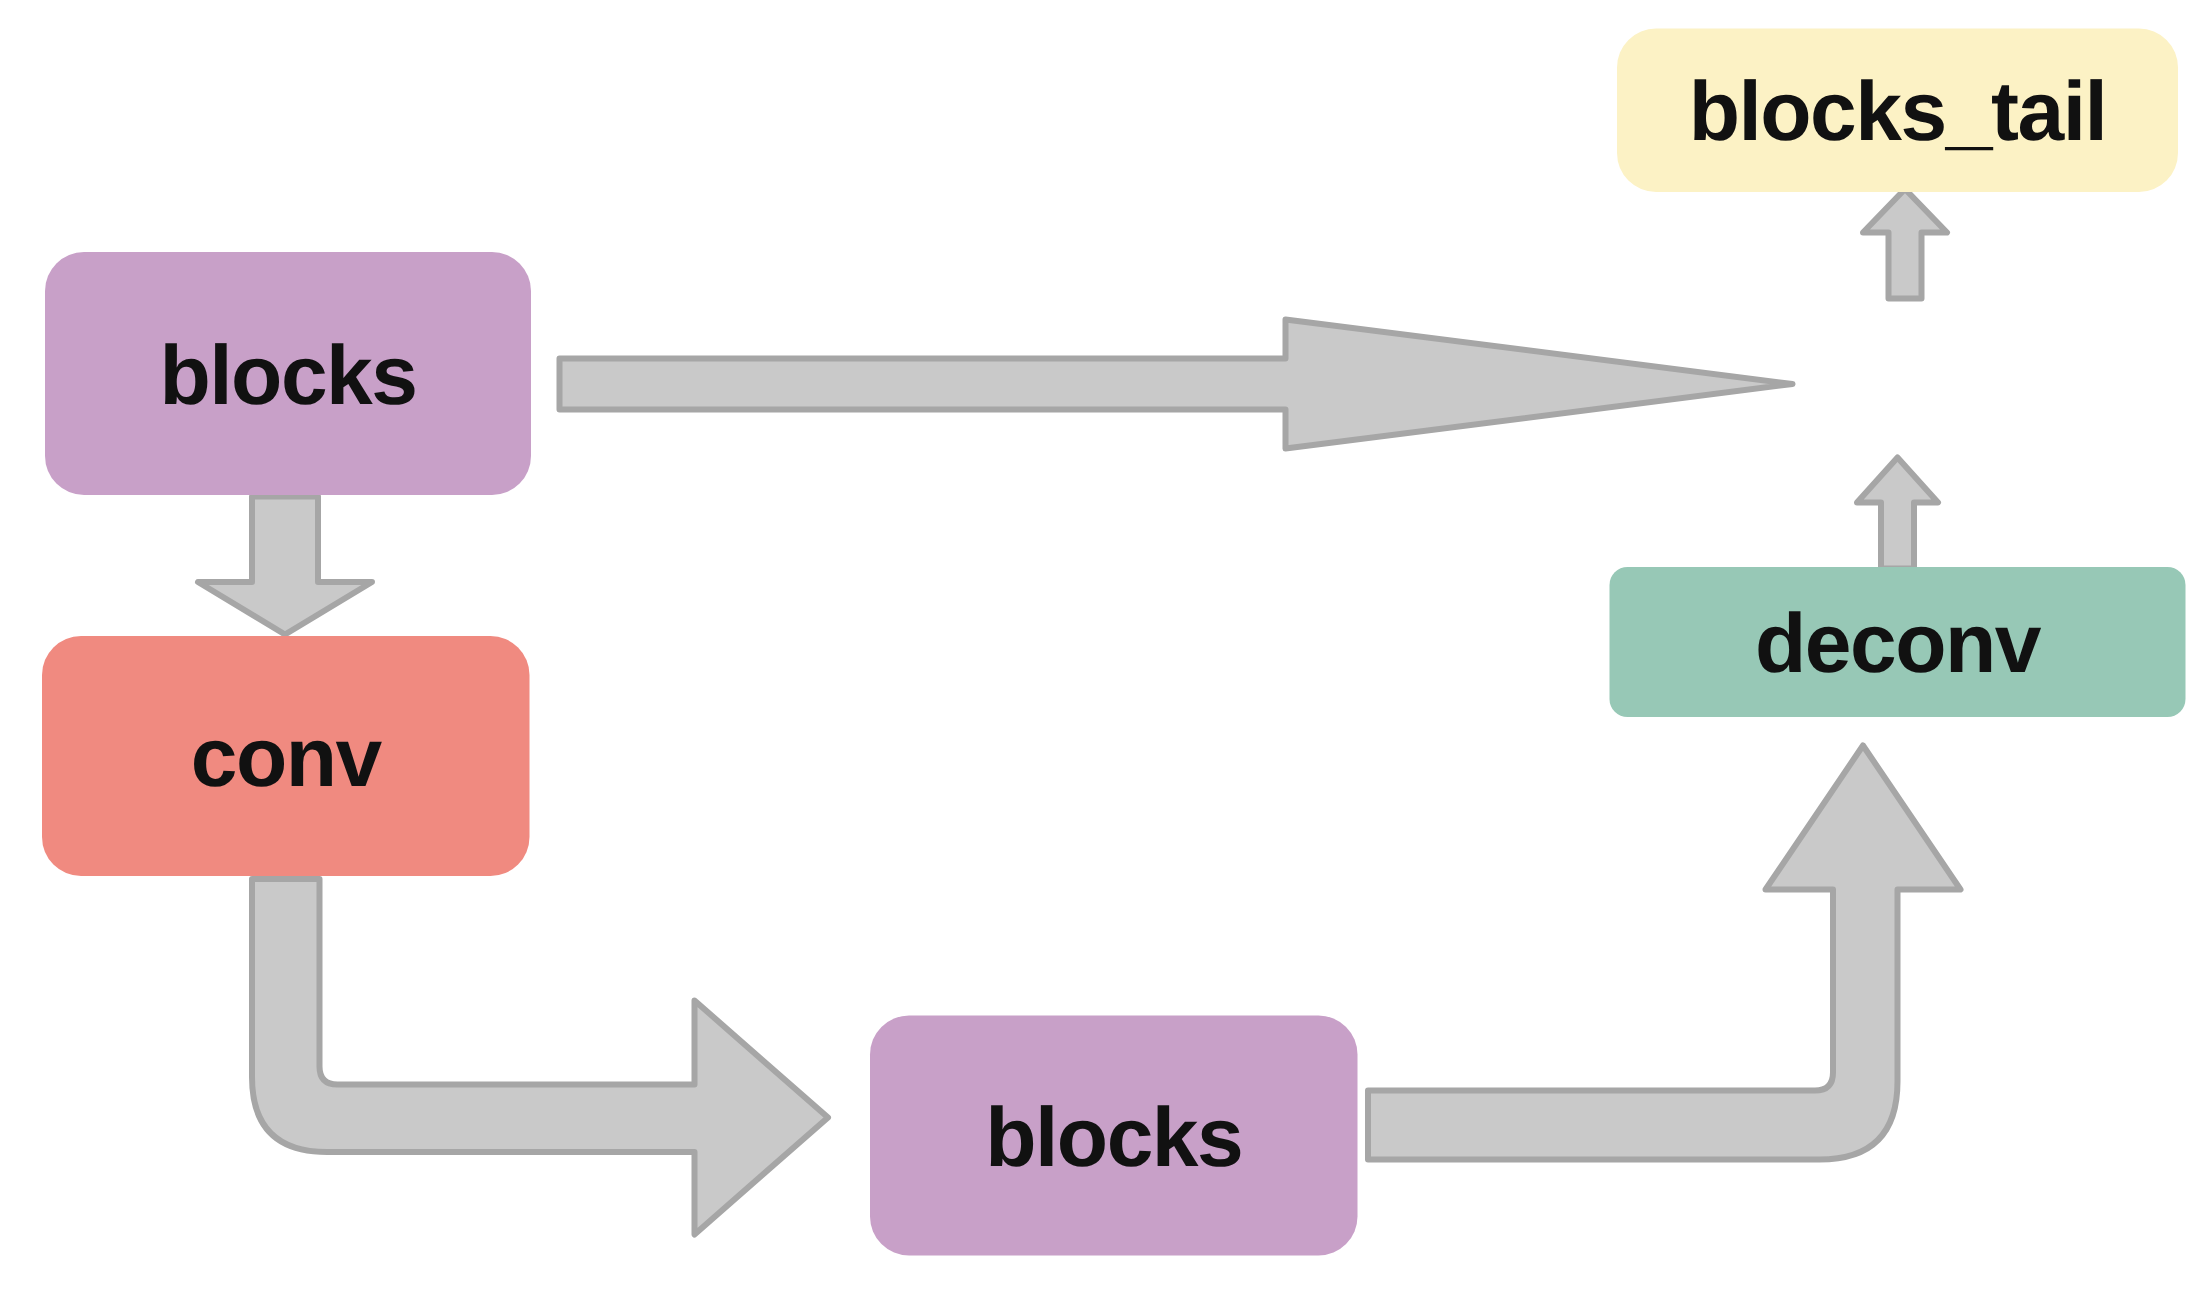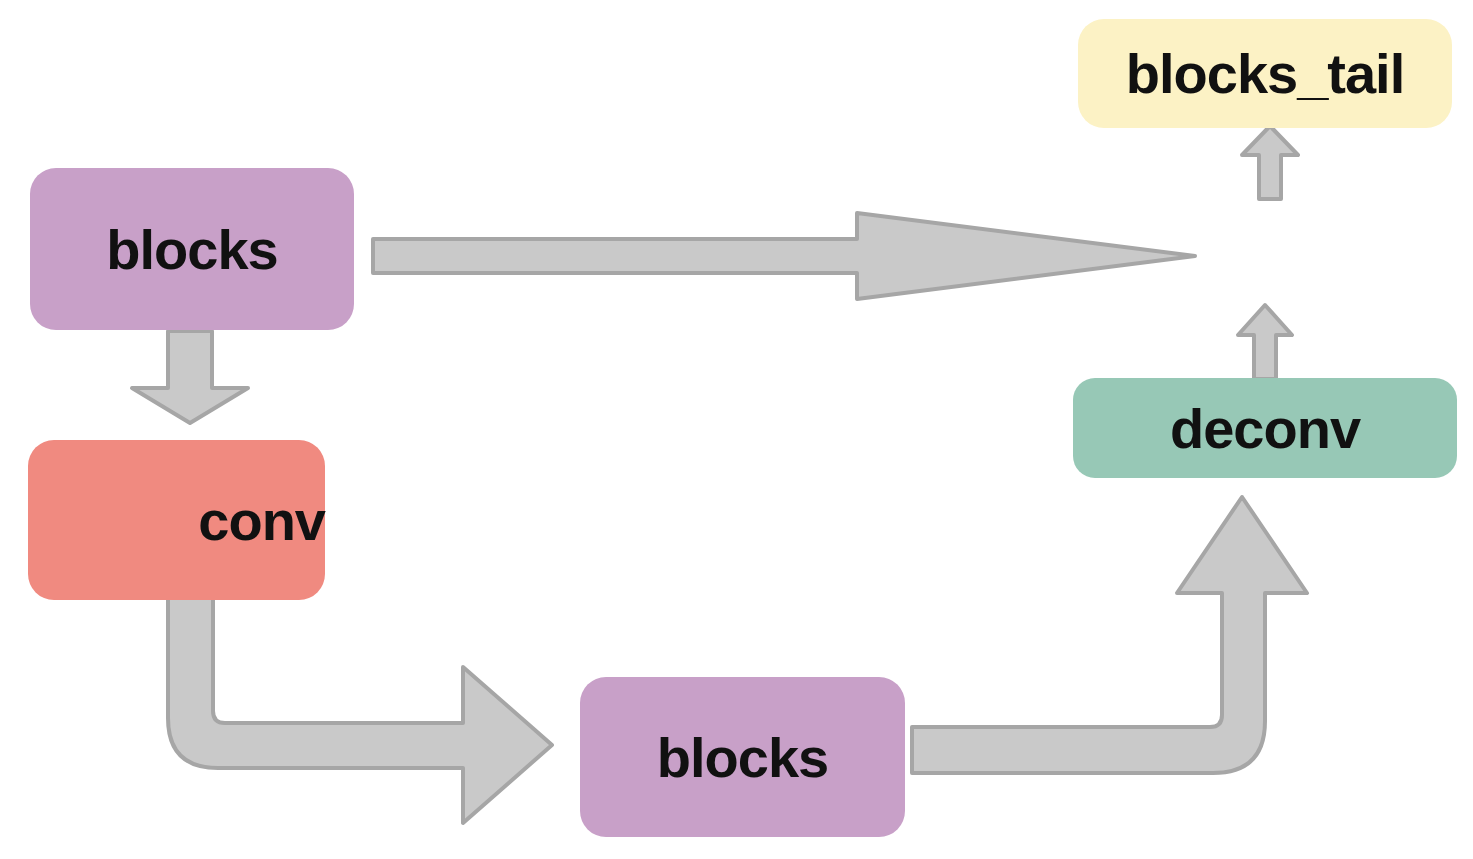--- a/index.html
+++ b/index.html
@@ -35,23 +35,23 @@
     justify-content: center;
     font-weight: 700;
     font-size: 56px;
     color: #111111;
     letter-spacing: -1px;
   }
   .rect {
     border-radius: 26px;
   }
   #node-blocks-top  { left: 30px;   top: 168px; width: 324px; height: 162px; }
-  #node-conv        { left: 28px;   top: 440px; width: 297px; height: 160px; justify-content: flex-end; }
+  #node-conv        { left: 28px;   top: 424px; width: 325px; height: 160px; }
   #node-blocks-bottom { left: 580px; top: 677px; width: 325px; height: 160px; }
-  #node-deconv      { left: 1073px; top: 378px; width: 384px; height: 100px; border-radius: 22px; }
+  #node-deconv      { left: 1073px; top: 378px; width: 384px; height: 100px; border-radius: 12px; }
   #node-blocks-tail { left: 1078px; top: 19px;  width: 374px; height: 109px; }
   #node-cat {
     left: 1217px; top: 195px; width: 102px; height: 102px;
     border-radius: 50%;
     font-size: 52px;
   }
 </style>
 </head>
 <body>
 

